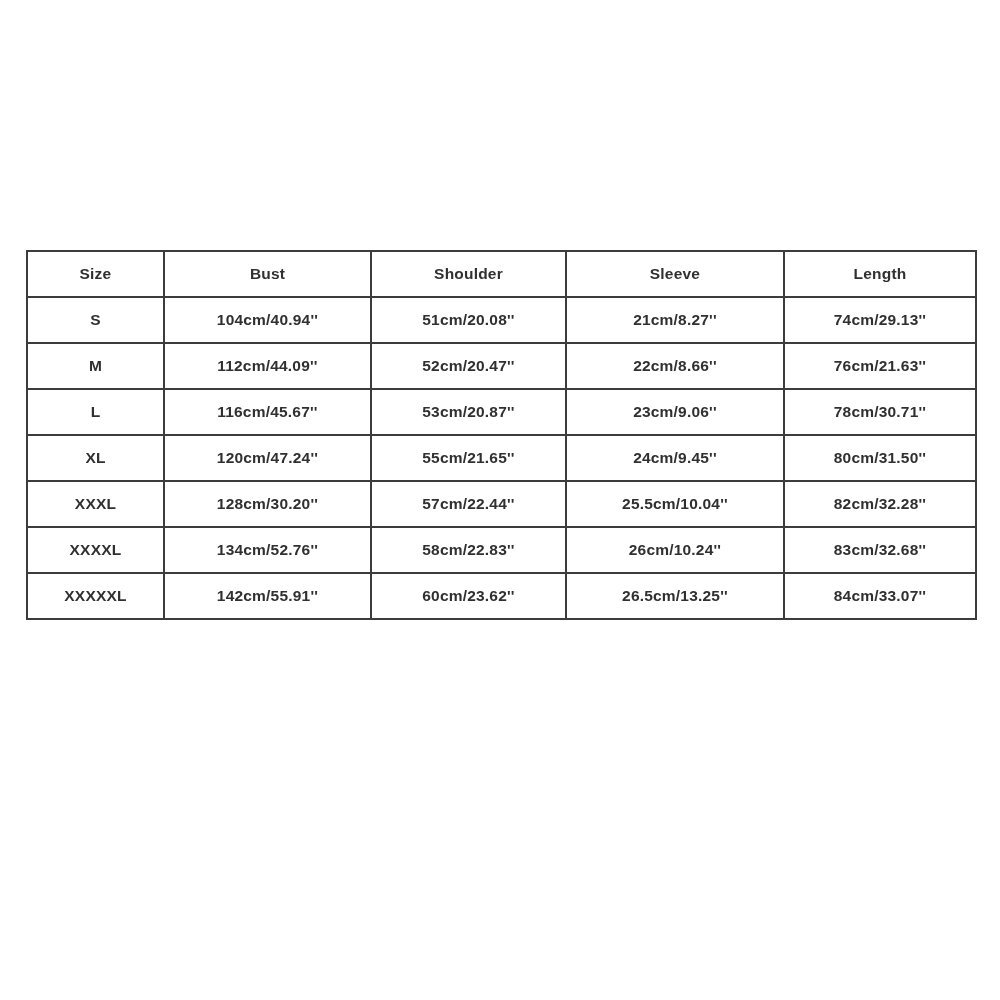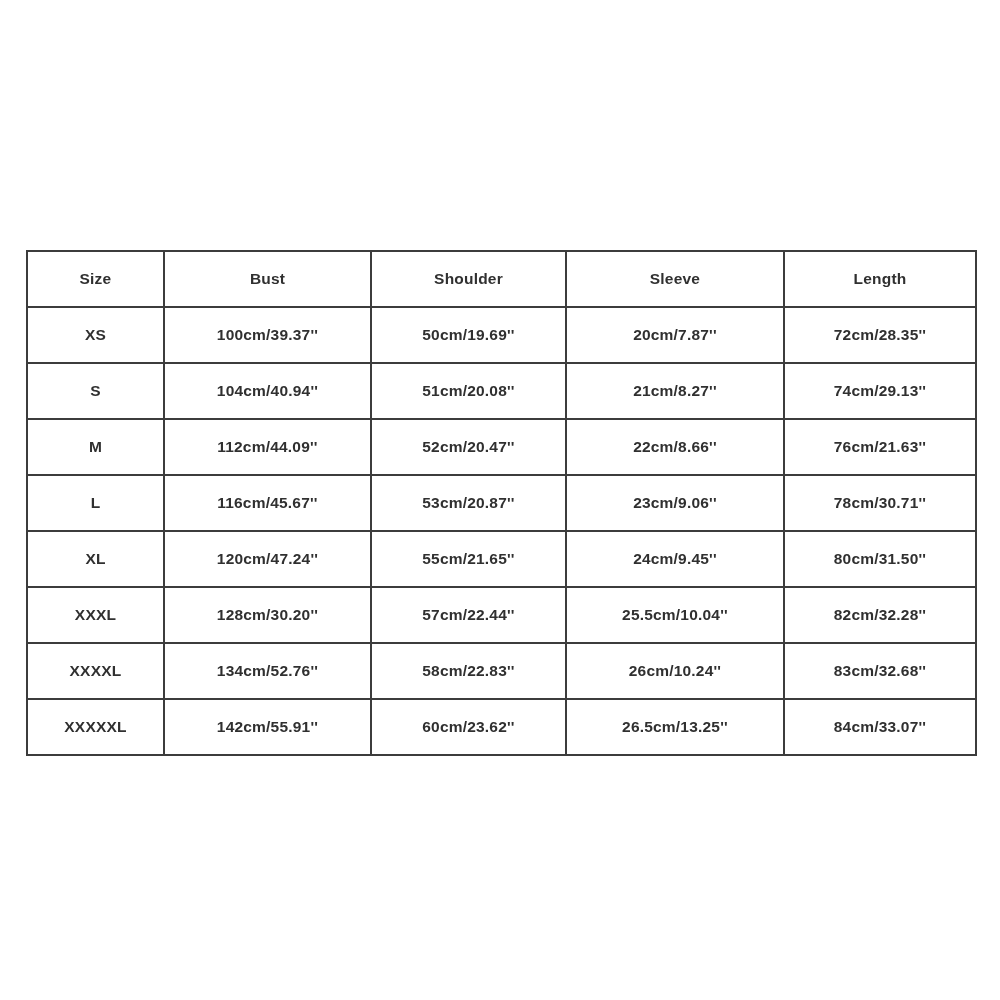--- a/index.html
+++ b/index.html
@@ -28,21 +28,21 @@
     text-align: center;
     vertical-align: middle;
     font-weight: bold;
     font-size: 15.5px;
     letter-spacing: 0.2px;
     padding: 0;
     overflow: hidden;
     white-space: nowrap;
   }
   .size-table tr {
-    height: 56px;
+    height: 46px;
   }
 </style>
 </head>
 <body>
 
 <table class="size-table">
   <colgroup>
     <col style="width:137px">
     <col style="width:207px">
     <col style="width:195px">
@@ -52,27 +52,20 @@
   <thead>
     <tr>
       <th>Size</th>
       <th>Bust</th>
       <th>Shoulder</th>
       <th>Sleeve</th>
       <th>Length</th>
     </tr>
   </thead>
   <tbody>
-      <tr>
-        <td>XS</td>
-        <td>100cm/39.37''</td>
-        <td>50cm/19.69''</td>
-        <td>20cm/7.87''</td>
-        <td>72cm/28.35''</td>
-      </tr>
       <tr>
         <td>S</td>
         <td>104cm/40.94''</td>
         <td>51cm/20.08''</td>
         <td>21cm/8.27''</td>
         <td>74cm/29.13''</td>
       </tr>
       <tr>
         <td>M</td>
         <td>112cm/44.09''</td>

